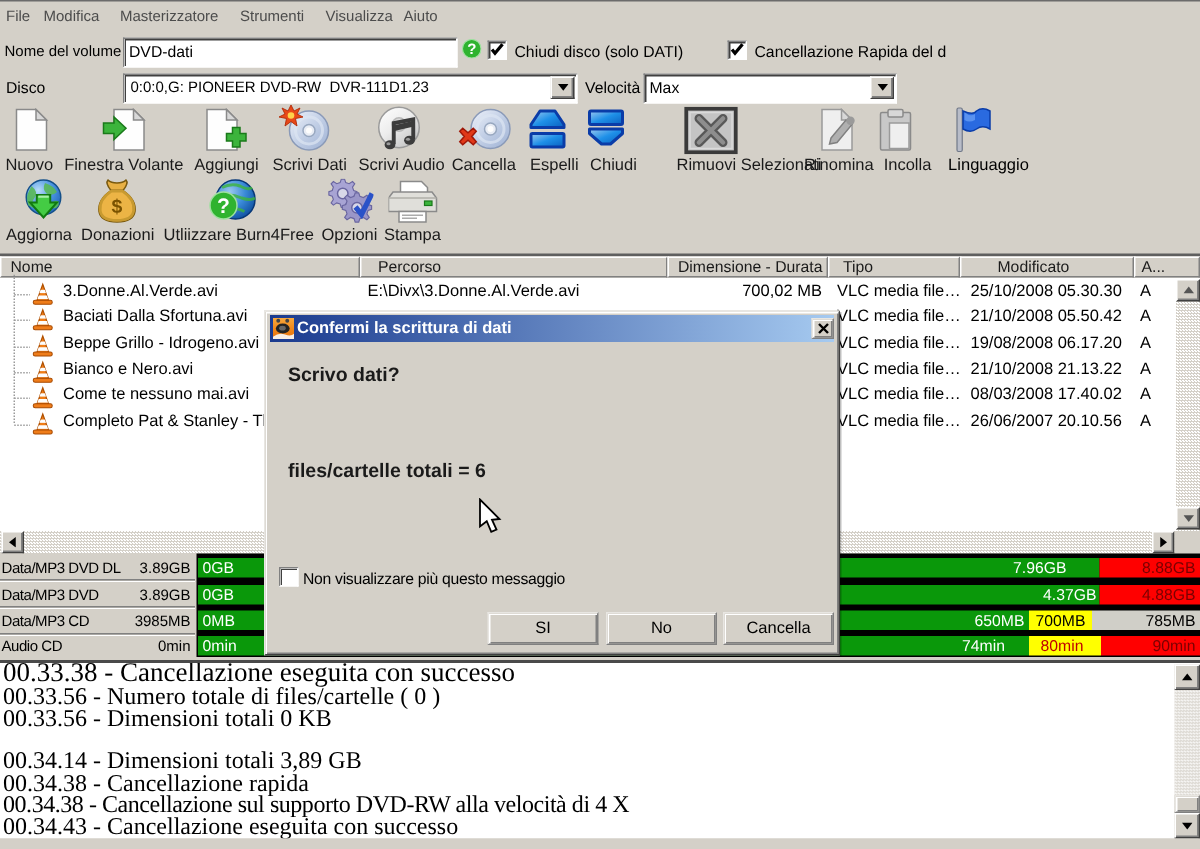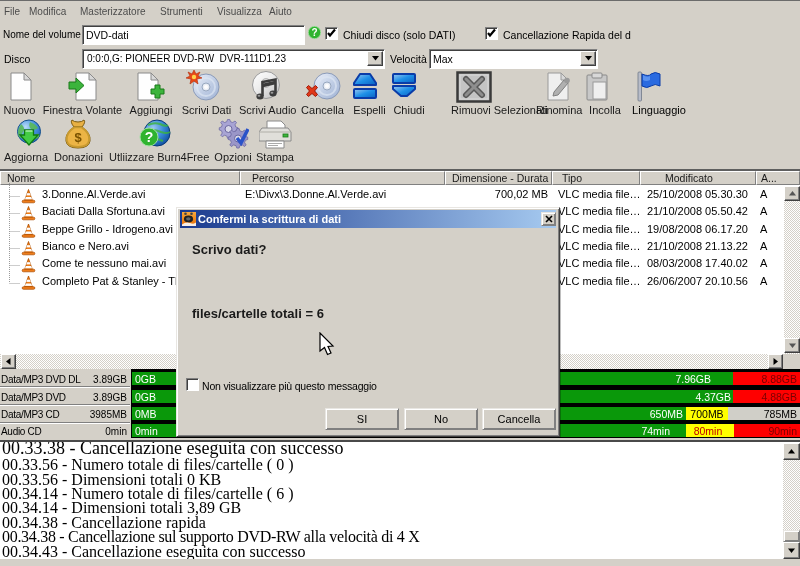--- a/index.html
+++ b/index.html
@@ -403,21 +403,20 @@
 <div class="barlabel" style="left:135px;top:425px;color:#fff;">0min</div>
 <div class="barlabel" style="left:560px;top:425px;width:110px;text-align:right;color:#fff;">74min</div>
 <div class="barlabel" style="left:686px;top:425px;width:44px;text-align:center;color:#c00000;">80min</div>
 <div class="barlabel" style="left:734px;top:425px;width:63px;text-align:right;color:#7b0000;">90min</div>
 
 <div class="abs" style="left:0;top:440px;width:800px;height:119px;background:#fff;border-top:2px solid #4a4a4a;"></div>
 <div class="abs" style="left:0;top:442px;width:780px;height:117px;overflow:hidden;">
 <div class="logline" style="top:-4px;font-size:18px;">00.33.38 - Cancellazione eseguita con successo</div>
 <div class="logline" style="top:14px;">00.33.56 - Numero totale di files/cartelle ( 0 )</div>
 <div class="logline" style="top:28.5px;">00.33.56 - Dimensioni totali 0 KB</div>
-<div class="logline" style="top:43px;">00.34.14 - Numero totale di files/cartelle ( 6 )</div>
 <div class="logline" style="top:57px;">00.34.14 - Dimensioni totali 3,89 GB</div>
 <div class="logline" style="top:71.5px;">00.34.38 - Cancellazione rapida</div>
 <div class="logline" style="top:86px;letter-spacing:-0.3px;">00.34.38 - Cancellazione sul supporto DVD-RW alla velocità di 4 X</div>
 <div class="logline" style="top:100.5px;">00.34.43 - Cancellazione eseguita con successo</div>
 </div>
 
 <div class="abs dither" style="left:783px;top:443px;width:17px;height:116px;"></div>
 <div class="arrowbtn" style="left:783px;top:443px;width:17px;height:17px;">
     <svg width="7" height="7">
       <path d="M3.5 1 L7 5.5 L0 5.5 Z" fill="#000"></path>

